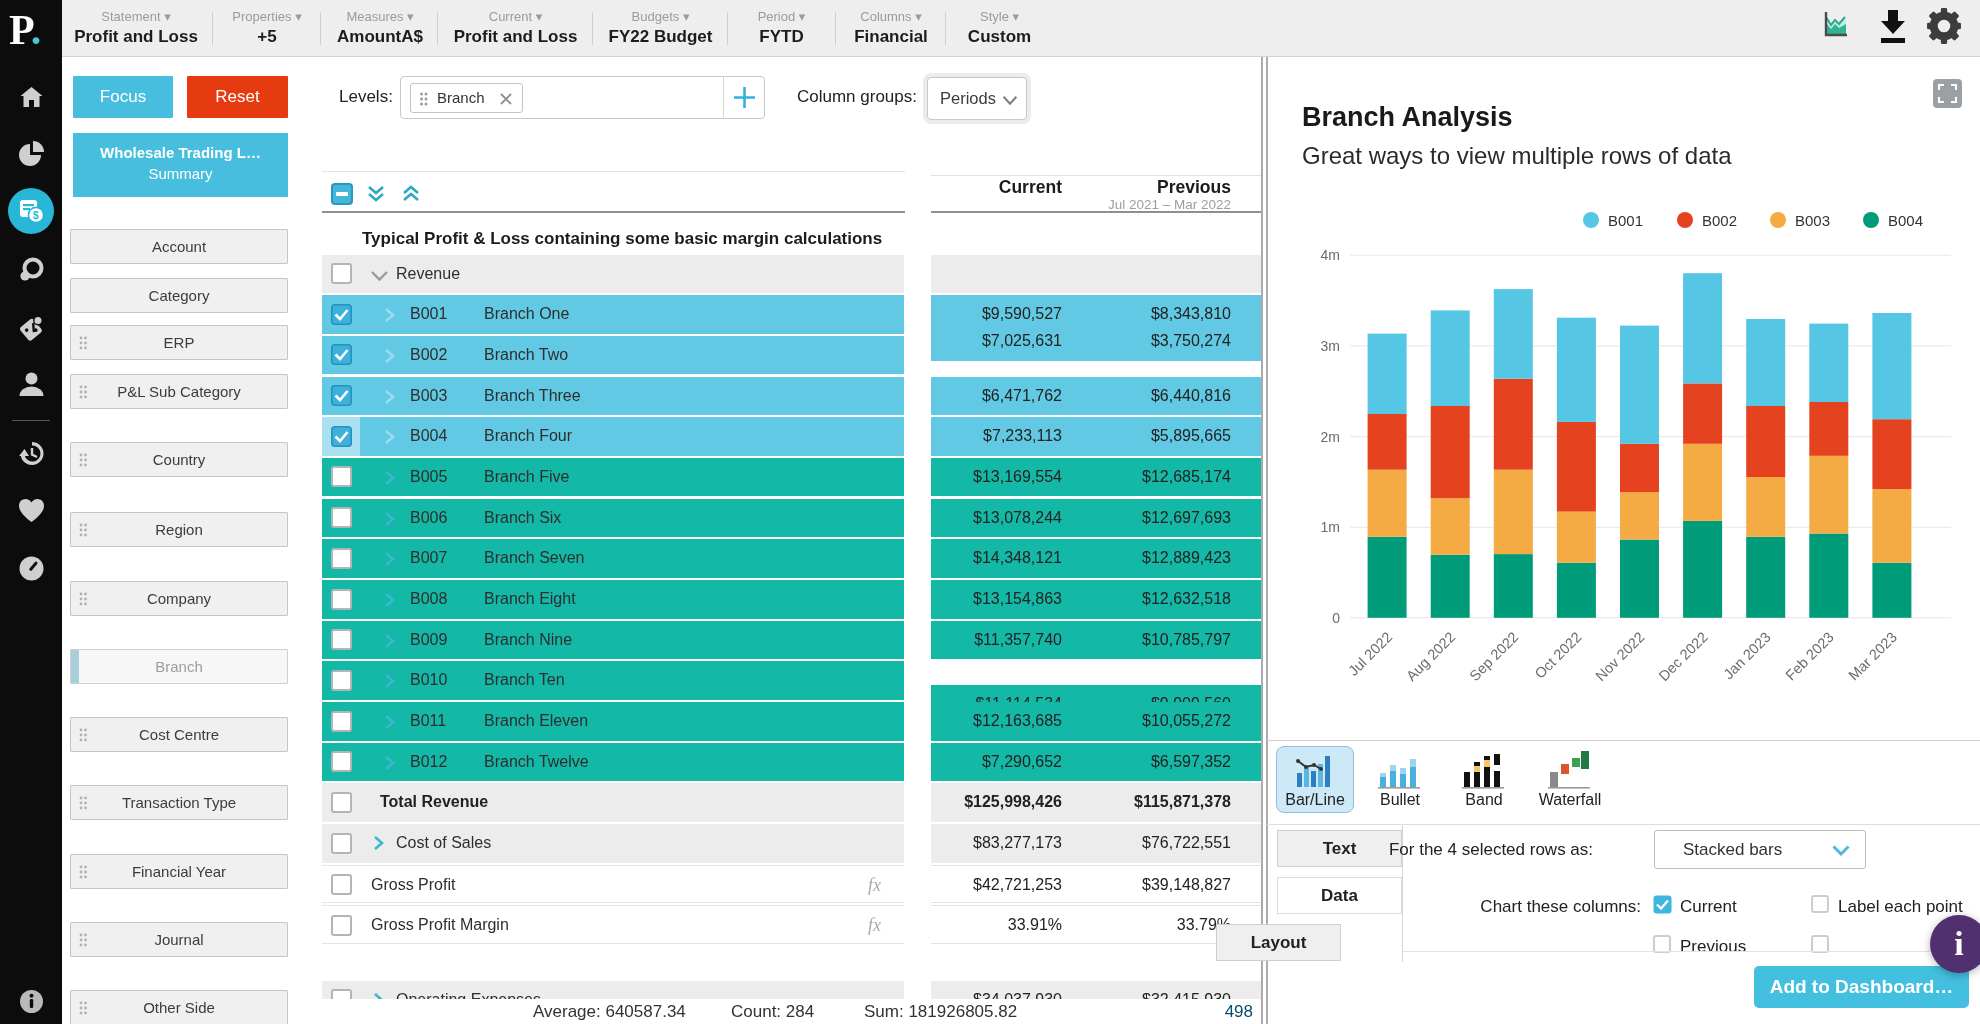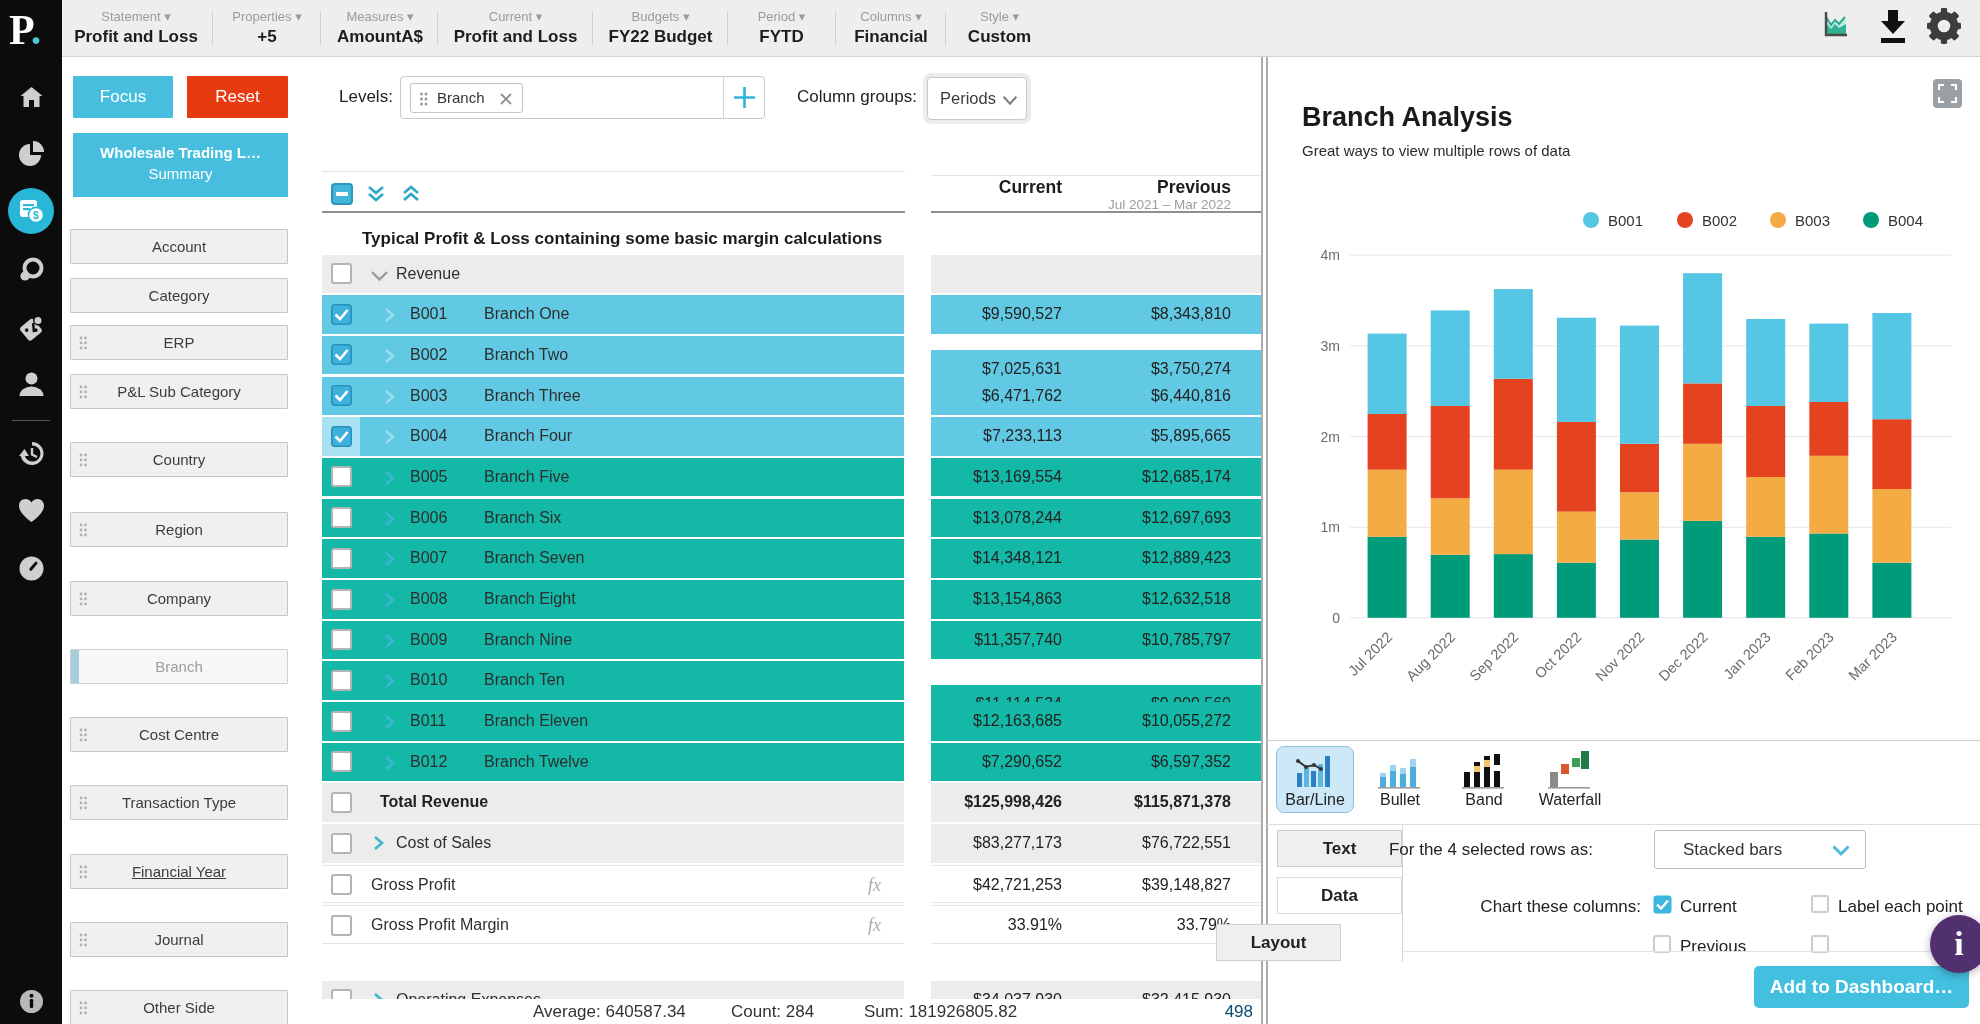--- a/index.html
+++ b/index.html
@@ -243,21 +243,21 @@
     <div class="dimbtn" style="top:785px;"><svg class="dots" viewBox="0 0 8 14">
           <g fill="#b0b0b0">
             <circle cx="2" cy="2" r="1.4"></circle>
             <circle cx="6.5" cy="2" r="1.4"></circle>
             <circle cx="2" cy="7" r="1.4"></circle>
             <circle cx="6.5" cy="7" r="1.4"></circle>
             <circle cx="2" cy="12" r="1.4"></circle>
             <circle cx="6.5" cy="12" r="1.4"></circle>
           </g>
         </svg>Transaction Type</div>
-    <div class="dimbtn" style="top:854px;text-decoration:underline;"><svg class="dots" viewBox="0 0 8 14">
+    <div class="dimbtn" style="top:854px;"><svg class="dots" viewBox="0 0 8 14">
           <g fill="#b0b0b0">
             <circle cx="2" cy="2" r="1.4"></circle>
             <circle cx="6.5" cy="2" r="1.4"></circle>
             <circle cx="2" cy="7" r="1.4"></circle>
             <circle cx="6.5" cy="7" r="1.4"></circle>
             <circle cx="2" cy="12" r="1.4"></circle>
             <circle cx="6.5" cy="12" r="1.4"></circle>
           </g>
         </svg>Financial Year</div>
     <div class="dimbtn" style="top:922px;"><svg class="dots" viewBox="0 0 8 14">
@@ -362,21 +362,21 @@
           <svg class="abs" style="left:9px; top:8.5px;" width="21" height="21" viewBox="0 0 21 21">
             <rect x="0.8" y="0.8" width="19.4" height="19.4" rx="3" fill="#3eb0dc" stroke="#2792bb" stroke-width="1.6"></rect>
             <path d="M4.5 10.5 L9 15 L16.5 6" stroke="#fff" stroke-width="2.6" fill="none"></path>
           </svg>
           <svg class="chev" width="13" height="16" viewBox="0 0 13 16">
             <path d="M3 2 L10 8 L3 14" stroke="#ffffff" stroke-width="2.6" fill="none" opacity="0.35"></path>
           </svg>
           <div class="code">B002</div>
           <div class="name">Branch Two</div>
         </div>
-    <div class="rowR sel" style="top:350px;">
+    <div class="rowR sel" style="top:322px;">
           <div class="cur">$7,025,631</div>
           <div class="prev">$3,750,274</div>
         </div>
     <div class="rowL sel" style="top:376.5px;">
           <svg class="abs" style="left:9px; top:8.5px;" width="21" height="21" viewBox="0 0 21 21">
             <rect x="0.8" y="0.8" width="19.4" height="19.4" rx="3" fill="#3eb0dc" stroke="#2792bb" stroke-width="1.6"></rect>
             <path d="M4.5 10.5 L9 15 L16.5 6" stroke="#fff" stroke-width="2.6" fill="none"></path>
           </svg>
           <svg class="chev" width="13" height="16" viewBox="0 0 13 16">
             <path d="M3 2 L10 8 L3 14" stroke="#ffffff" stroke-width="2.6" fill="none" opacity="0.35"></path>
@@ -559,21 +559,21 @@
 
   <div class="abs" style="left:1261px; top:57px; width:2px; height:967px; background:#ababab;"></div>
   <div class="abs" style="left:1266px; top:57px; width:2px; height:967px; background:#ababab;"></div>
 
   <div id="chartpanel">
     <div class="abs" style="left:1933px; top:79px; width:29px; height:29px; background:#9aa0a4; border-radius:4px;"></div>
     <svg class="abs" style="left:1938px; top:84px;" width="19" height="19" viewBox="0 0 19 19">
       <path d="M1 6 V1 H6 M13 1 H18 V6 M18 13 V18 H13 M6 18 H1 V13" stroke="#fff" stroke-width="2.2" fill="none"></path>
     </svg>
     <div class="abs" style="left:1302px; top:102px; font-size:27px; font-weight:bold; color:#1a1a1a;">Branch Analysis</div>
-    <div class="abs" style="left:1302px; top:142px; font-size:15px; color:#2b2b2b;">Great ways to view multiple rows of data</div>
+    <div class="abs" style="left:1302px; top:142px; font-size:24px; color:#2b2b2b;">Great ways to view multiple rows of data</div>
     <div class="abs" style="left:1583px; top:212px; width:16px; height:16px; border-radius:50%; background:#55c6e3;"></div>
     <div class="abs" style="left:1608px; top:212px; font-size:15px; color:#333;">B001</div>
     <div class="abs" style="left:1677px; top:212px; width:16px; height:16px; border-radius:50%; background:#e5431f;"></div>
     <div class="abs" style="left:1702px; top:212px; font-size:15px; color:#333;">B002</div>
     <div class="abs" style="left:1770px; top:212px; width:16px; height:16px; border-radius:50%; background:#f4ab44;"></div>
     <div class="abs" style="left:1795px; top:212px; font-size:15px; color:#333;">B003</div>
     <div class="abs" style="left:1863px; top:212px; width:16px; height:16px; border-radius:50%; background:#009b78;"></div>
     <div class="abs" style="left:1888px; top:212px; font-size:15px; color:#333;">B004</div>
     <svg class="abs" style="left:1270px; top:60px;" width="710" height="680" viewBox="0 0 710 680">
     <line x1="80" y1="195.2" x2="681" y2="195.2" stroke="#e6e6e6" stroke-width="1"></line>

